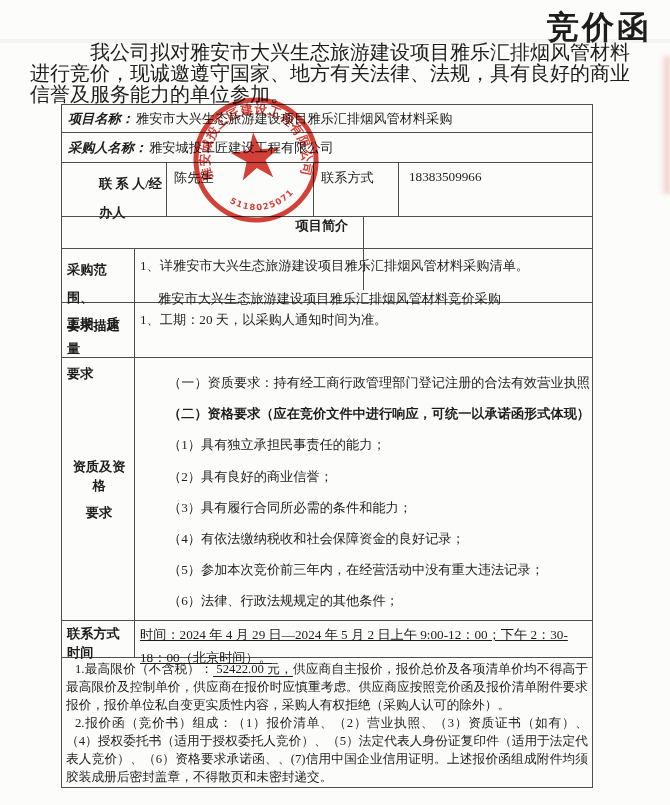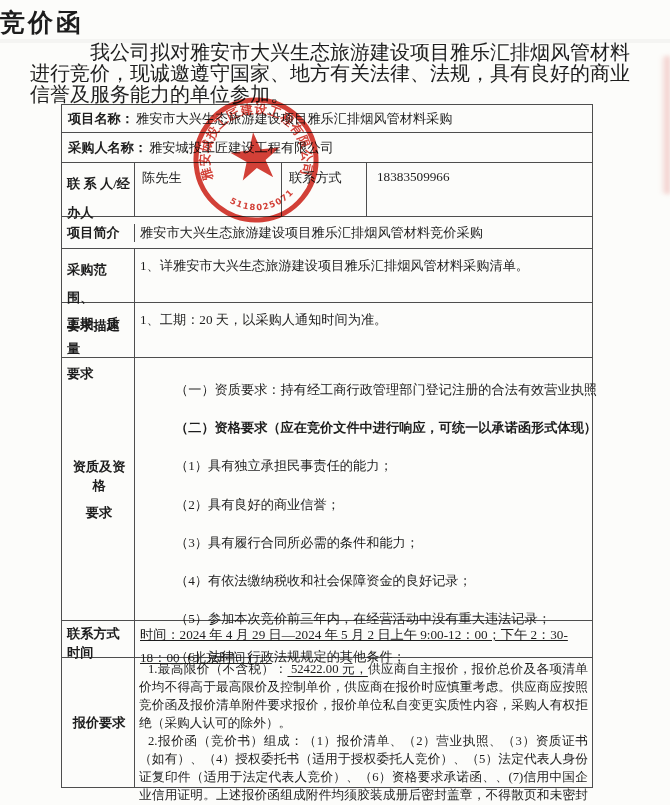--- a/index.html
+++ b/index.html
@@ -7,23 +7,23 @@
     position:relative;
     width:670px;height:805px;
     margin:0 auto;
     background:#fcfcfa;
     overflow:hidden;
     font-family:"Liberation Serif","DejaVu Serif",serif;
     color:#1d1d1d;
   }
   *{box-sizing:border-box;}
   .title{
-    position:absolute;left:0;top:6px;width:644px;
-    text-align:left;
-    font-size:25px;font-weight:700;letter-spacing:3px;
+    position:absolute;left:8px;top:6px;width:644px;
+    text-align:right;
+    font-size:32px;font-weight:700;letter-spacing:3px;
     margin:0;
   }
   .title-smudge{
     position:absolute;left:0;top:39px;width:670px;height:4px;
     background:rgba(120,120,120,0.06);
   }
   .intro{
     position:absolute;left:30px;top:42px;width:600px;
     margin:0;
     font-size:20px;line-height:21px;
@@ -33,48 +33,48 @@
   .tbl{
     position:absolute;left:61px;top:104px;width:532px;
     border:1px solid #4e4e4e;
     font-size:13.2px;
   }
   .row{display:flex;border-bottom:1px solid #4e4e4e;}
   .row:last-child{border-bottom:none;}
   .r1{height:28px;align-items:center;}
   .r2{height:30px;align-items:center;}
   .r3{height:54px;}
-  .r4{height:32px;align-items:center;}
+  .r4{height:32px;align-items:center;flex-direction:column;}
   .r5{height:54px;}
   .r6{height:55px;}
   .r7{height:263px;}
   .r8{height:37px;}
   .r9{height:129px;}
   .fullcell{flex:1 1 auto;padding-left:6px;white-space:nowrap;}
-  .inl-lbl{font-weight:700;}
+  .inl-lbl{font-weight:700;font-style:italic;}
   .inl-val{margin-left:2px;}
   .lblcell{
     flex:0 0 73px;width:73px;
     border-right:1px solid #4e4e4e;
     font-weight:700;
     padding:0 3px 0 5px;
   }
-  .c-two{padding-top:6px;line-height:29px;}
+  .c-two{padding-top:6px;line-height:29px;margin-left:32px;}
   .c-two2{padding-top:7px;line-height:28px;}
   .c-mid{display:flex;flex-direction:column;justify-content:center;text-align:center;line-height:19px;gap:8px;}
   .c-cen{padding-top:8px;line-height:25px;}
   .c-top{padding-top:3px;line-height:19px;}
   .valcell{flex:1 1 auto;padding-left:5px;}
   .r3 .cell-name{flex:0 0 147px;width:147px;border-right:1px solid #4e4e4e;padding:6px 0 0 7px;}
   .r3 .cell-plbl{flex:0 0 85px;width:85px;border-right:1px solid #4e4e4e;padding:6px 0 0 7px;font-weight:400;}
   .r3 .cell-phone{flex:1 1 auto;padding:6px 0 0 10px;}
   .r5 .valcell{padding-top:8px;}
   .r6 .valcell{padding-top:6px;line-height:21px;}
   .r7 .valcell{padding:8px 6px 0 30px;}
-  .r7 .valcell p{margin:10px;height:28.2px;line-height:28.2px;white-space:nowrap;}
+  .r7 .valcell p{margin:3px;height:28.2px;line-height:28.2px;white-space:nowrap;}
   .r7 .valcell p.b{font-weight:700;}
   .r8 .valcell{padding:2px 4px 0 5px;line-height:23px;text-decoration:underline;}
   .r9 .valcell{padding:2px 4px 0 4px;font-size:12.7px;line-height:18px;text-align:justify;}
   .r9 .valcell p{margin:0;text-indent:9px;}
   .u{text-decoration:underline;text-underline-offset:3px;}
   
   .stamp{
     position:absolute;left:192px;top:96px;width:128px;height:128px;
     transform:rotate(-6deg);
     mix-blend-mode:multiply;
@@ -163,21 +163,20 @@
 
     <div class="row r8">
       <div class="lblcell c-top">
         <div>联系方式</div>
         <div>时间</div>
       </div>
       <div class="valcell">时间：2024 年 4 月 29 日—2024 年 5 月 2 日上午 9:00-12：00；下午 2：30-18：00（北京时间）。</div>
     </div>
 
     <div class="row r9">
-      <div class="lblcell c-mid">报价要求</div>
       <div class="valcell">
         <p><span>1.最高限价（不含税）：</span><span class="u"> 52422.00 元，</span><span>供应商自主报价，报价总价及各项清单价均不得高于最高限价及控制单价，供应商在报价时应慎重考虑。供应商应按照竞价函及报价清单附件要求报价，报价单位私自变更实质性内容，采购人有权拒绝（采购人认可的除外）。</span></p>
         <p>2.报价函（竞价书）组成：（1）报价清单、（2）营业执照、（3）资质证书（如有）、（4）授权委托书（适用于授权委托人竞价）、（5）法定代表人身份证复印件（适用于法定代表人竞价）、（6）资格要求承诺函、、(7)信用中国企业信用证明。上述报价函组成附件均须胶装成册后密封盖章，不得散页和未密封递交。</p>
       </div>
     </div>
 
   </div>
 
   <svg class="stamp" viewBox="0 0 128 128">
     <g fill="none" stroke="#d0261c">

